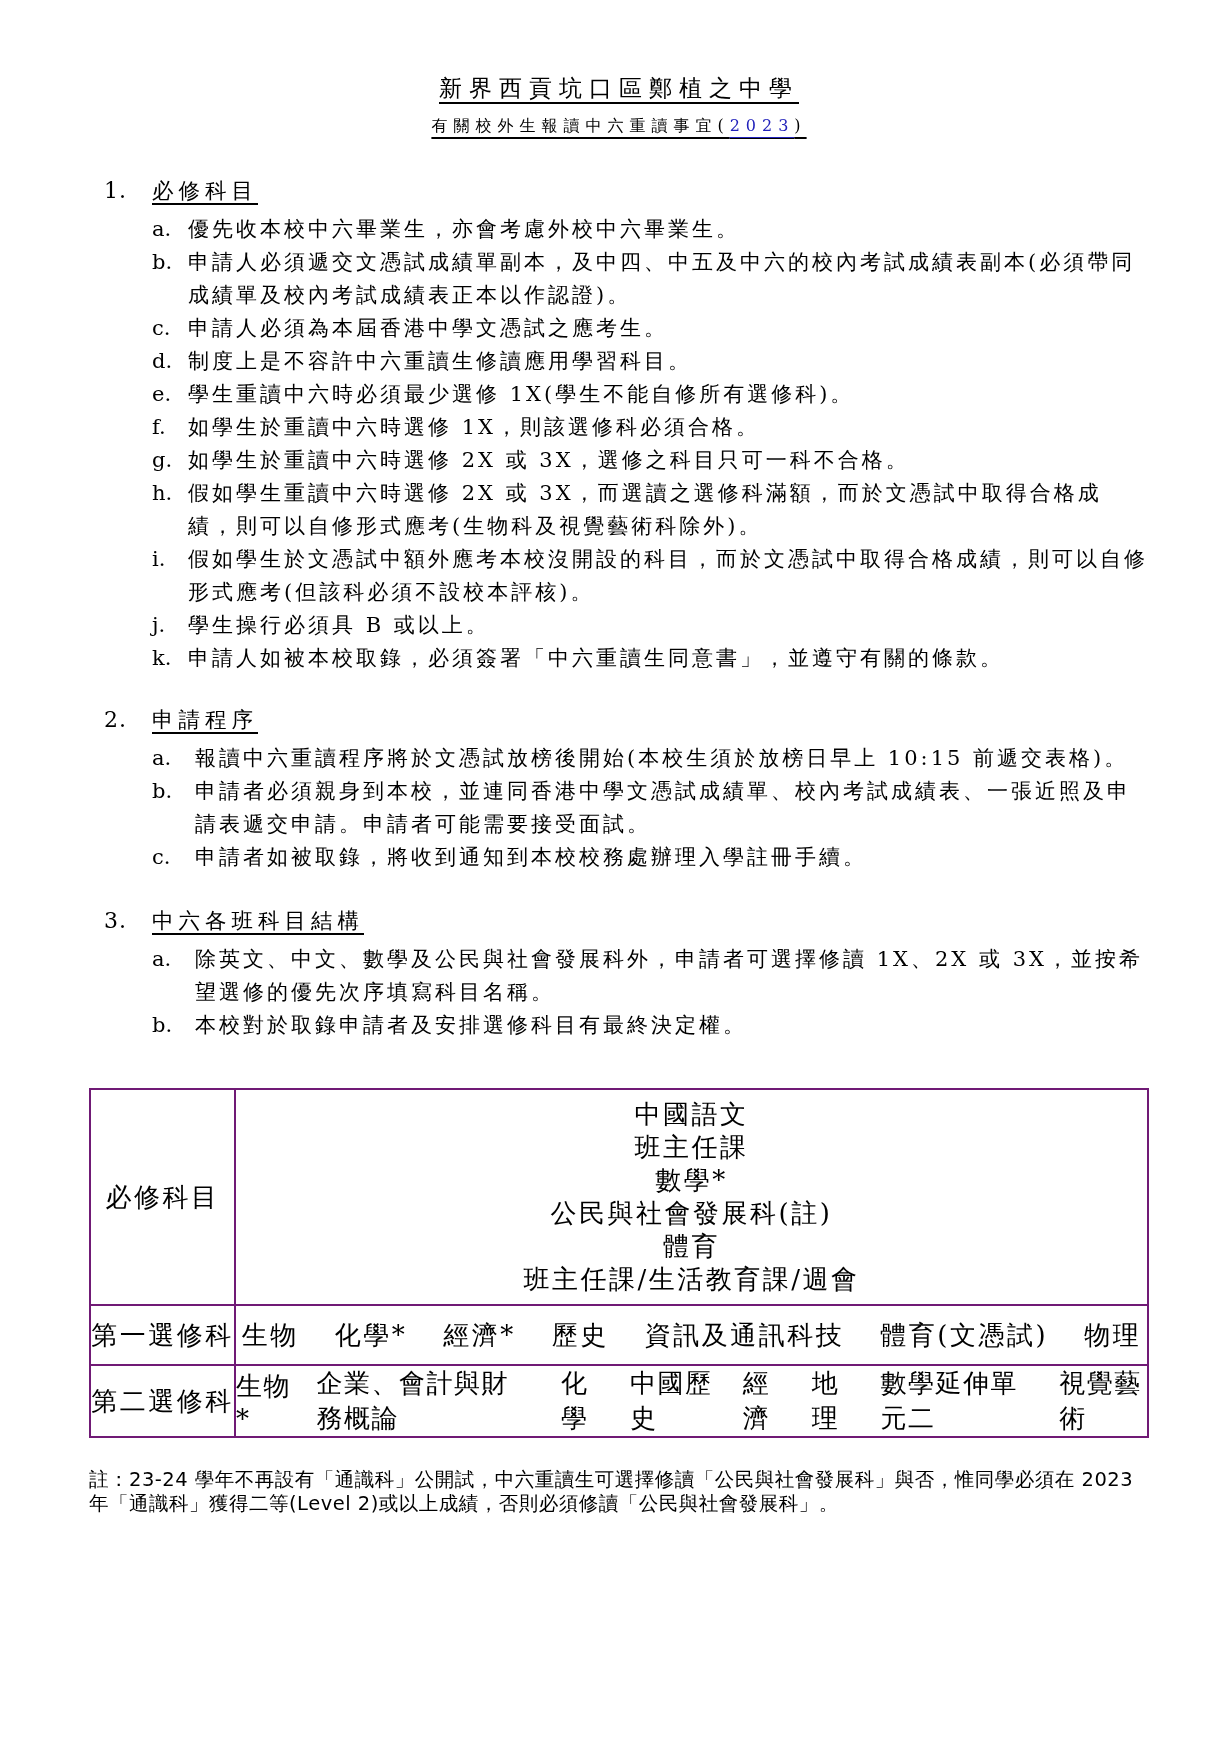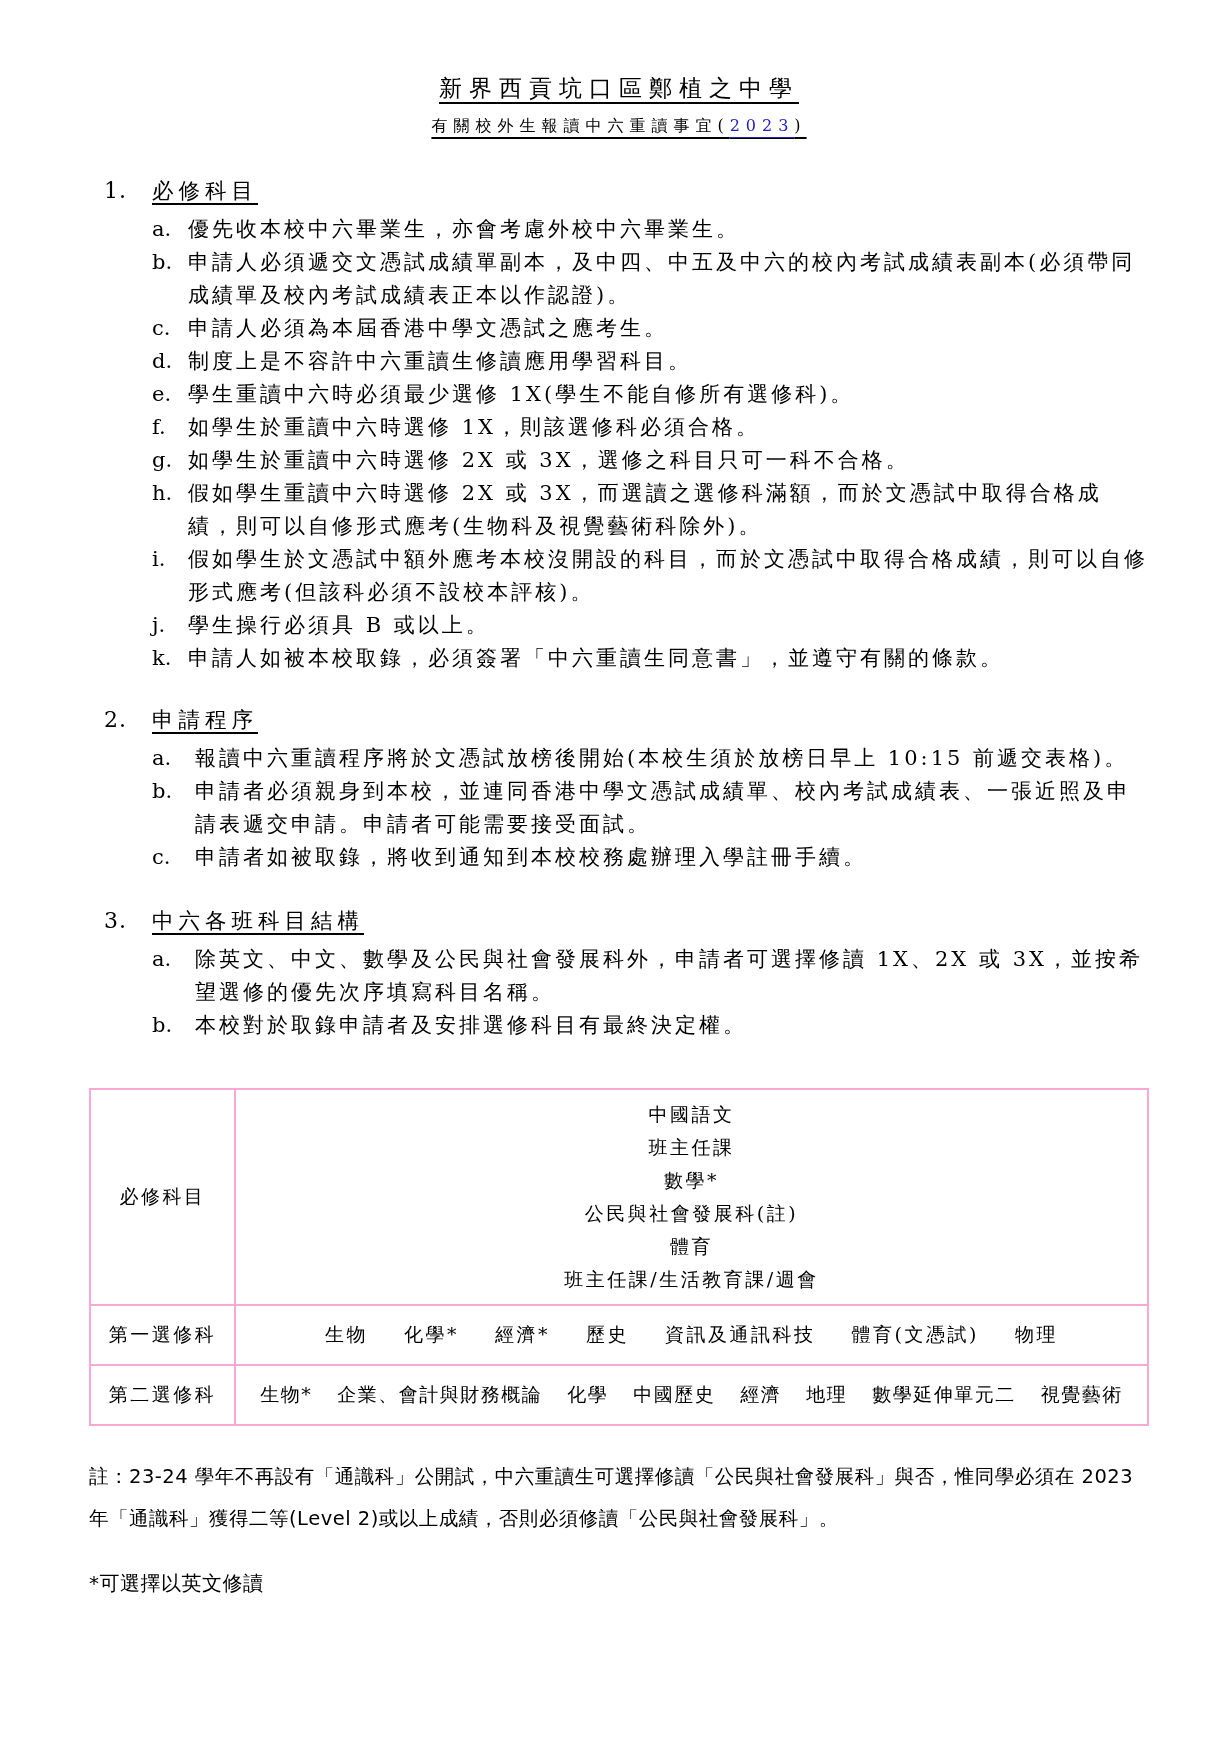--- a/index.html
+++ b/index.html
@@ -82,22 +82,22 @@
     letter-spacing: 3px;
   }
   
   .subjects-table {
     width: 1060px;
     margin-top: 46px;
     border-collapse: collapse;
     table-layout: fixed;
   }
   .subjects-table td {
-    border: 2px solid #f9a8d4;
-    font-size: 19px;
+    border: 2px solid #701a75;
+    font-size: 26px;
     letter-spacing: 2.5px;
     vertical-align: middle;
   }
   .subjects-table .col-head {
     width: 145px;
     text-align: center;
   }
   .cell-lines { padding: 8px 0; }
   .cell-line {
     text-align: center;
@@ -110,21 +110,21 @@
     align-items: center;
     flex-wrap: nowrap;
   }
   .gap-wide .subjects-flex { gap: 36px; }
   .gap-narrow .subjects-flex { gap: 25px; letter-spacing: 1.5px; }
   
   .note {
     margin-top: 30px;
     font-size: 19.5px;
     letter-spacing: 0.5px;
-    line-height: 42px;
+    line-height: 24px;
     font-family: "DejaVu Sans", "Liberation Sans", sans-serif;
   }
   .star-note {
     margin-top: 30px;
     font-size: 20px;
     letter-spacing: 0.5px;
     font-family: "DejaVu Sans", "Liberation Sans", sans-serif;
   }
 </style>
 </head>
@@ -270,15 +270,14 @@
               <span class="subject">數學延伸單元二</span>
               <span class="subject">視覺藝術</span>
             </div>
       </td>
     </tr>
   </tbody>
     </table>
 
   <div class="note">註：23-24 學年不再設有「通識科」公開試，中六重讀生可選擇修讀「公民與社會發展科」與否，惟同學必須在 2023 年「通識科」獲得二等(Level 2)或以上成績，否則必須修讀「公民與社會發展科」。</div>
 
-  <div class="star-note">*可選擇以英文修讀</div>
 
 </div>
 
 </body></html>

